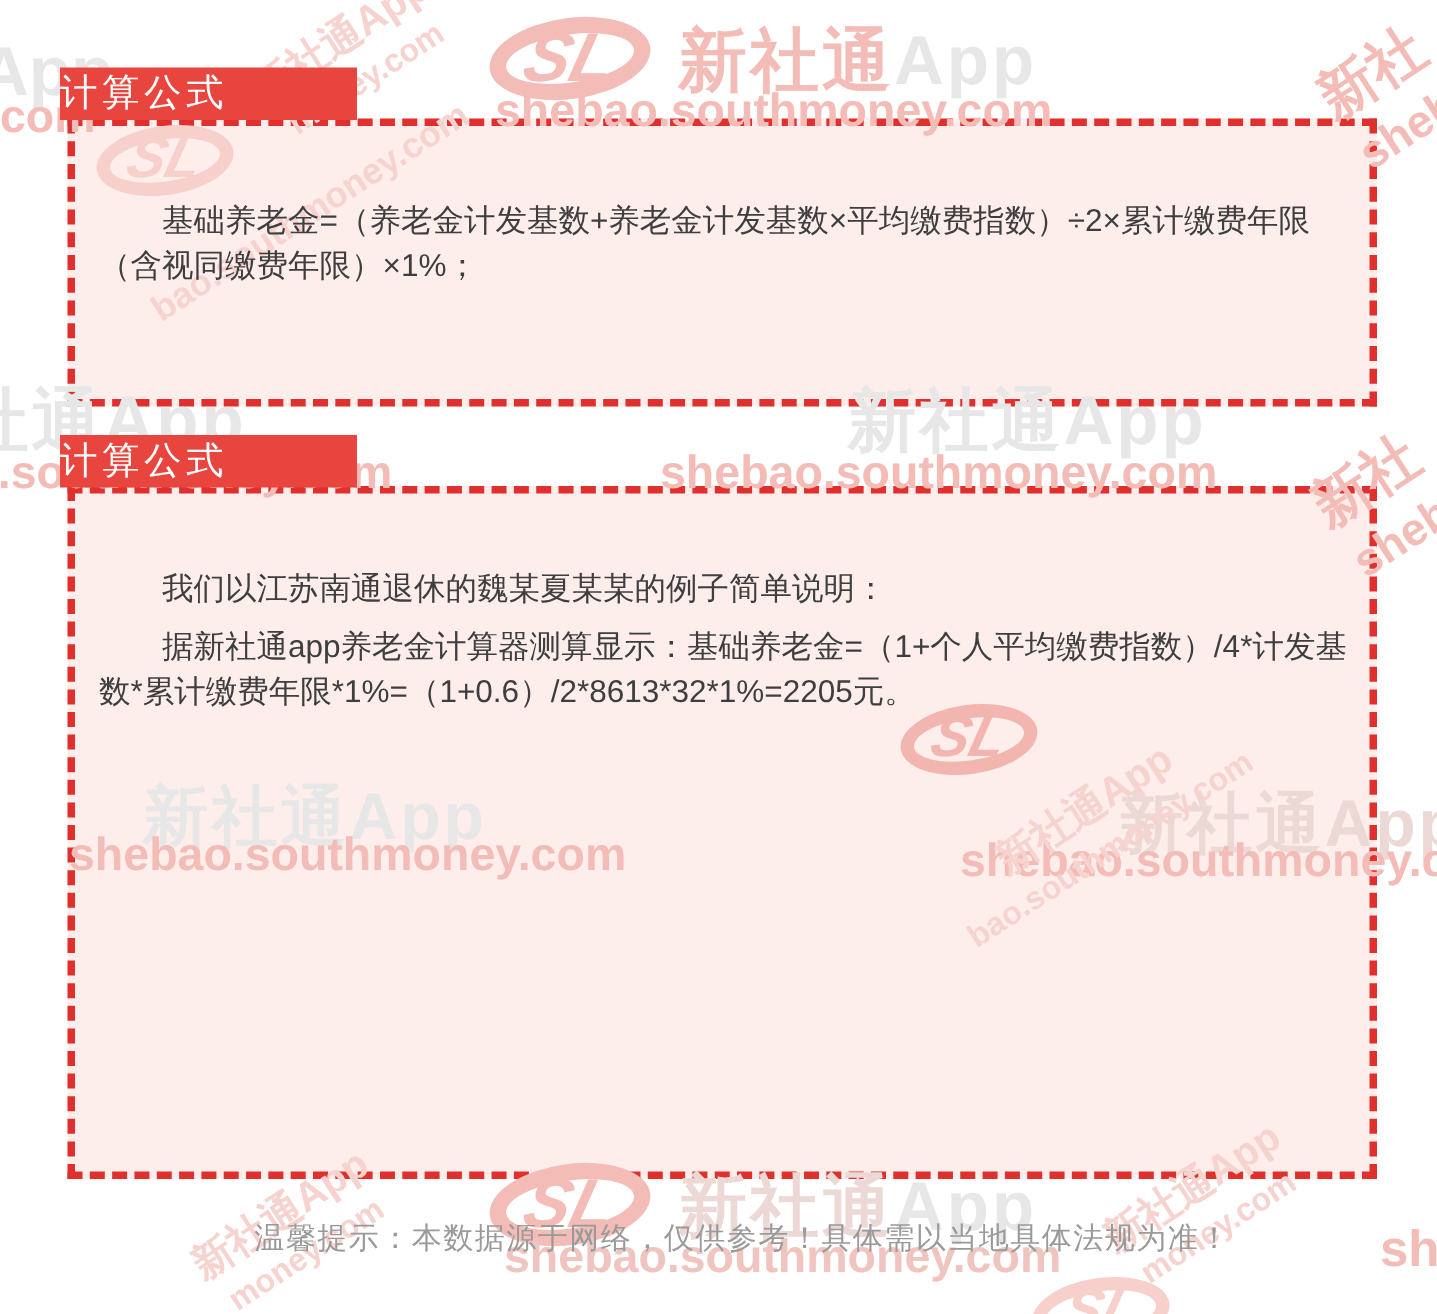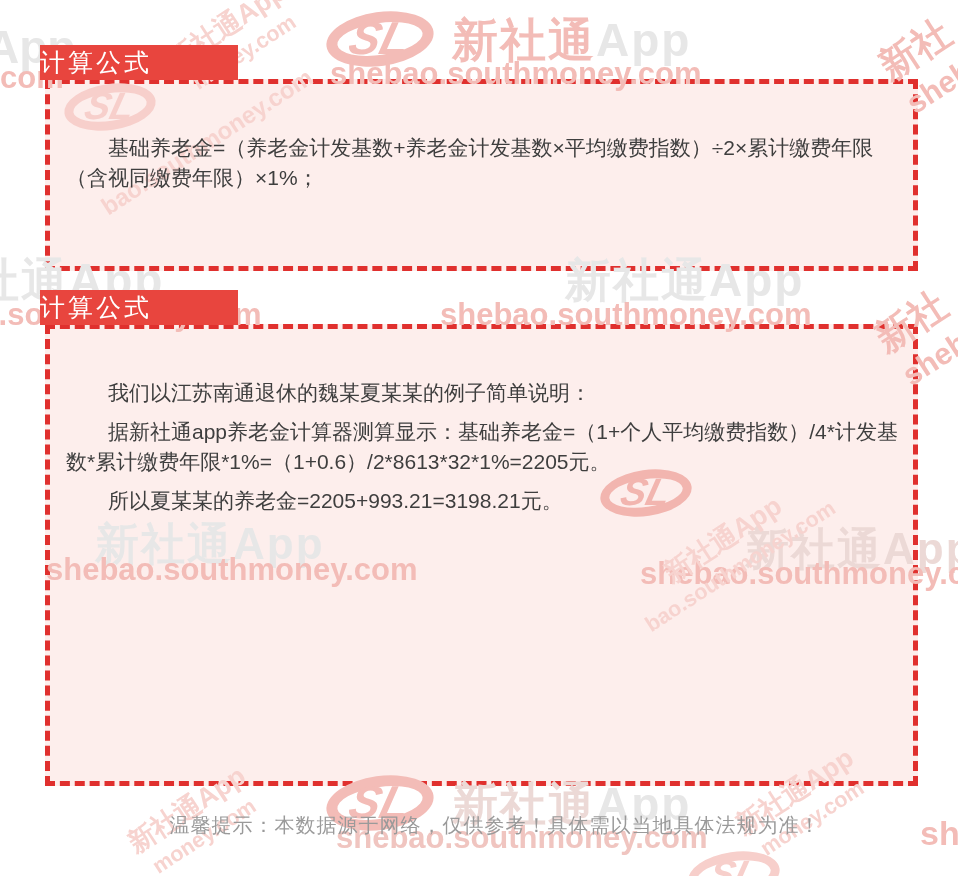--- a/index.html
+++ b/index.html
@@ -96,21 +96,20 @@
     <div class="panel-box" id="box-formula">
       <p>基础养老金=（养老金计发基数+养老金计发基数×平均缴费指数）÷2×累计缴费年限（含视同缴费年限）×1%；</p>
     </div>
   </section>
 
   <section>
     <div class="sec-header" id="header-example">计算公式</div>
     <div class="panel-box" id="box-example">
       <p>我们以江苏南通退休的魏某夏某某的例子简单说明：</p>
       <p>据新社通app养老金计算器测算显示：基础养老金=（1+个人平均缴费指数）/4*计发基数*累计缴费年限*1%=（1+0.6）/2*8613*32*1%=2205元。</p>
-      <p>所以夏某某的养老金=2205+993.21=3198.21元。</p>
     </div>
   </section>
 
   <div aria-hidden="true">
 
     <span class="wm-logo big" id="wm-top-logo">
         <span class="ring"></span>
         <span class="sl">SL</span>
       </span>
     <div class="wm" id="wm-top-brand"><span class="pink">新社通</span><span class="gray">App</span></div>

